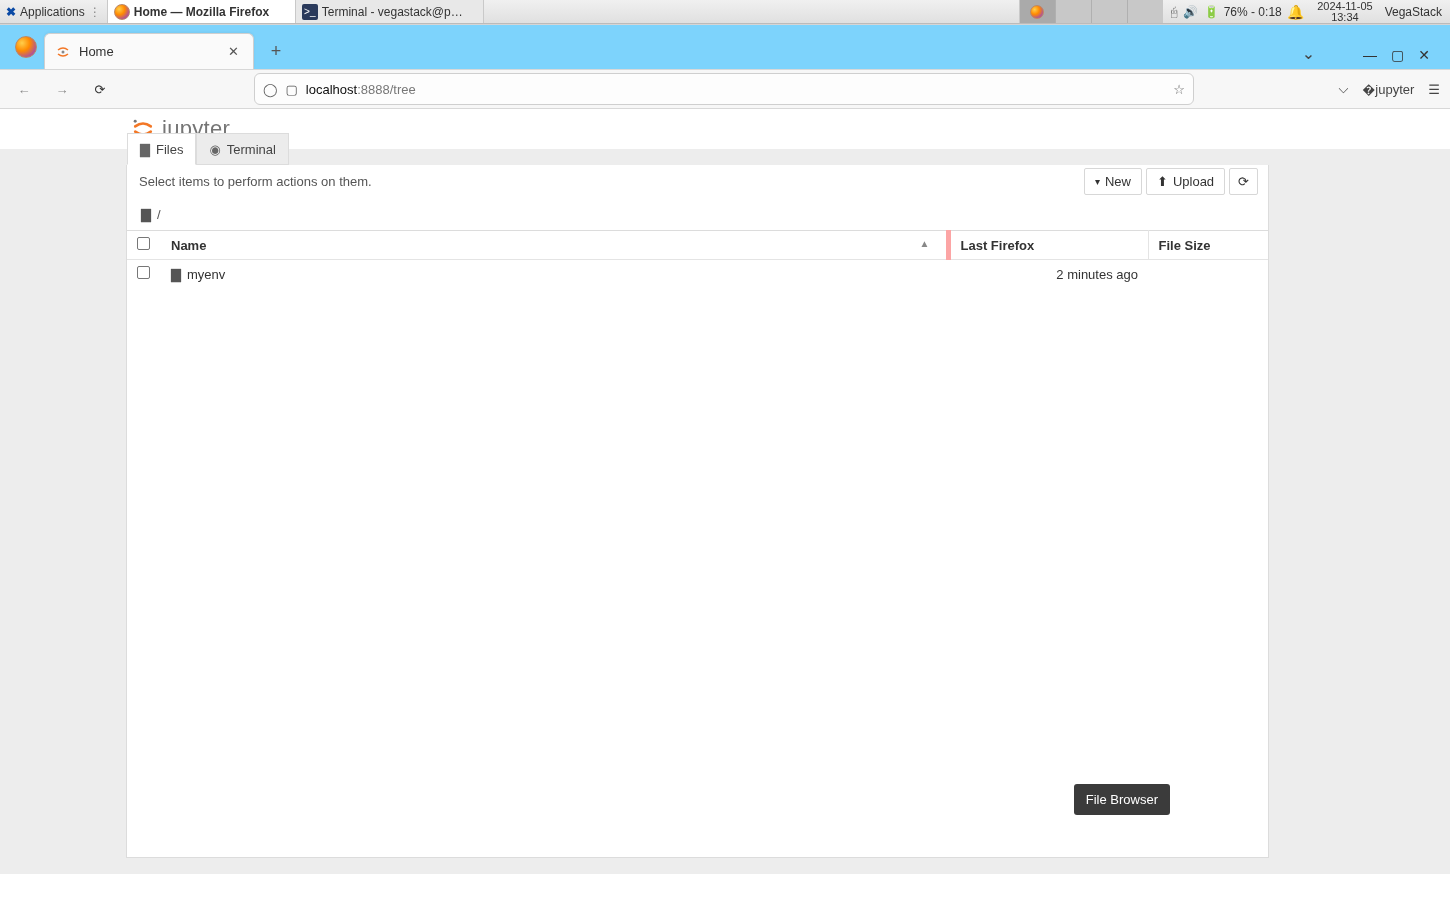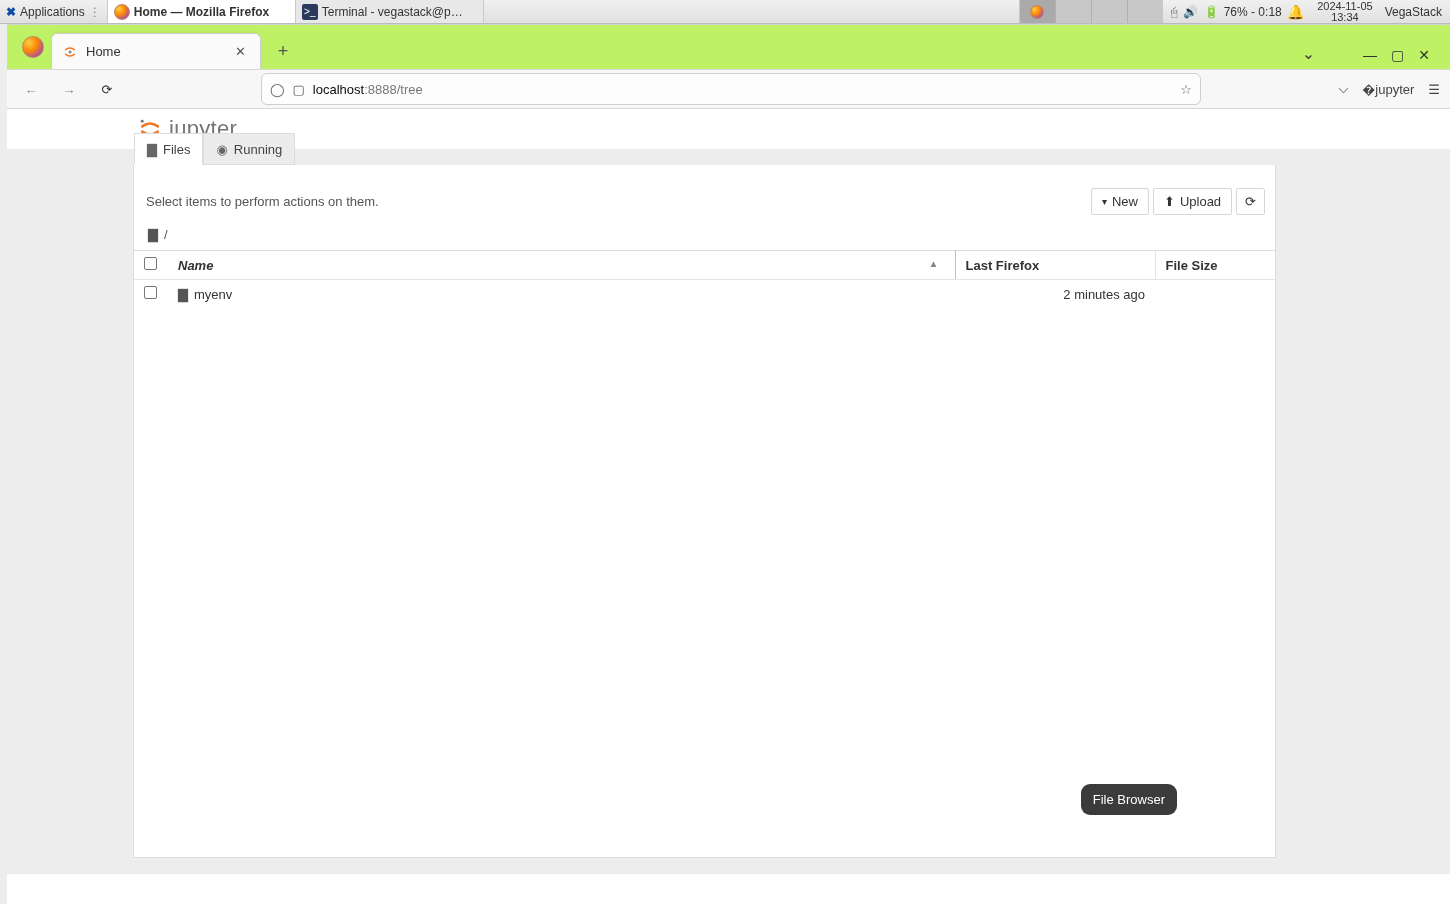--- a/index.html
+++ b/index.html
@@ -15,21 +15,21 @@
   .taskbar-clock { text-align:center; line-height:1; font-size:11px; padding:0 6px;}
   .x-icon { color:#0b4aa5; font-weight:bold; }
   .ff-icon { display:inline-block; width:16px; height:16px; border-radius:50%; background: radial-gradient(circle at 30% 30%, #ffcf4b 0%, #ff8a00 40%, #7a2cff 100%); border:1px solid #b86; }
   .term-icon { display:inline-block; width:16px; height:16px; background:#2a3a5b; color:#fff; font-size:10px; text-align:center; line-height:16px; border-radius:2px;}
   .gray-box { width:36px; background:#c8c8c8; border-left:1px solid #b0b0b0;}
   .active-box { background:#aaa;}
   .battery-area { display:flex; align-items:center; gap:4px; }
   .bell-icon { font-size:14px;}
   
   
-  .ff-window { height: calc(100% - 24px); background:#bef264; display:flex; flex-direction:column; border-top:1px solid #d5d5d5;margin-left:7px;}
+  .ff-window { height: calc(100% - 24px); background:#7dd3fc; display:flex; flex-direction:column; border-top:1px solid #d5d5d5;}
   .ff-tabstrip { height: 44px; display:flex; align-items:flex-end; padding:0 8px; position:relative;}
   .ff-side-icon { width:36px; height:36px; display:flex; align-items:center; justify-content:center; margin-bottom:4px;}
   .ff-tab { display:flex; align-items:center; gap:8px; background:#fafafa; border:1px solid #cfcfcf; border-bottom:none; border-radius:6px 6px 0 0; height:36px; padding:0 10px 0 10px; min-width:210px; margin-bottom:0; box-shadow:0 -1px 3px rgba(0,0,0,0.05);}
   .ff-tab .jup-icon { width:16px; height:16px; }
   .ff-tab-title { flex:1; }
   .ff-tab-close { color:#555; padding:2px 4px; cursor:pointer;}
   .ff-newtab { width:28px; height:28px; display:flex; align-items:center; justify-content:center; margin:0 4px 4px 8px; font-size:18px; color:#555; cursor:pointer;}
   .ff-winctrls { display:flex; gap:14px; align-items:center; padding:0 12px; margin-bottom:6px;}
   .ff-winctrls span { font-size:14px; color:#333; cursor:pointer;}
   .ff-chevlist { font-size:16px; color:#444; margin-right:36px; margin-bottom:6px;}
@@ -53,44 +53,44 @@
   .jup-menubar { height:30px; border-top:1px solid #e5e5e5; border-bottom:1px solid #dedede; display:flex; align-items:center; gap:18px; padding:0 0 0 134px; font-size:13px; color:#444; background:#fff; box-shadow:0 1px 1px rgba(0,0,0,0.03);}
   .jup-menubar span { cursor:pointer;}
   
   .jup-body-wrap { background:#ededed; height:calc(100% - 70px); padding:16px 0 0 0;}
   .jup-panel { width:1143px; margin-left:126px; background:#fff; border:1px solid #dcdcdc; border-top:none; height:calc(100% - 16px); position:relative;}
   .jup-tabs { display:flex; height:32px; position:relative; top:-32px; }
   .jup-tab { display:flex; align-items:center; gap:6px; padding:0 12px; border:1px solid #dcdcdc; background:#ececec; font-size:13px; color:#444; cursor:pointer; height:32px;}
   .jup-tab.active { background:#fff; border-bottom:1px solid #fff;}
   .jup-tab .ticon { color:#666; }
   
-  .jup-toolbar-row { display:flex; align-items:center; padding:23px 10px 8px 12px; margin-top:-32px;}
+  .jup-toolbar-row { display:flex; align-items:center; padding:3px 10px 8px 12px; margin-top:-32px;}
   .hint-text { color:#555; font-size:13px;}
   .jup-btns { margin-left:auto; display:flex; gap:4px;}
   .jbtn { border:1px solid #d7d7d7; background:#fff; padding:5px 10px; font-size:13px; color:#333; display:flex; align-items:center; gap:5px; cursor:pointer; border-radius:2px;}
   .jbtn .caret { font-size:10px;}
   
   .breadcrumb-row { padding:4px 14px 8px 14px; display:flex; align-items:center; gap:6px; color:#555;}
   .bc-folder { color:#555;}
   
   .file-table { width:100%; border-collapse:collapse;}
   .file-table th, .file-table td { font-size:13px; text-align:left; padding:6px 10px; border-top:1px solid #e4e4e4;}
   .file-table thead th { border-top:1px solid #dcdcdc; border-bottom:1px solid #e4e4e4; font-weight:bold; color:#333; background:#fff;}
   .col-check { width:34px; text-align:center;}
   .col-name { }
   .col-mod { width:200px; text-align:right; font-weight:bold;}
   .col-size { width:120px; text-align:right; font-weight:bold;}
   td.col-mod, td.col-size { text-align:right; font-weight:normal; color:#333;}
   .sort-arrow { float:right; color:#888; font-size:10px; margin-right:6px;}
   .checkbox { display:inline-block; width:13px; height:13px; border:1.5px solid #777; border-radius:2px; background:#fff;}
   .row-folder-icon { color:#555; margin-right:6px;}
-  th.col-name { border-right:1px solid #fca5a5;font-style:italic;}
+  th.col-name { border-right:5px solid #fca5a5;}
   th.col-mod { border-right:1px solid #e4e4e4;}
   
-  .tooltip { position:absolute; right:98px; bottom:42px; background:#3b3b3b; color:#fff; padding:8px 12px; border-radius:9px; font-size:13px;}
+  .tooltip { position:absolute; right:98px; bottom:42px; background:#3b3b3b; color:#fff; padding:8px 12px; border-radius:3px; font-size:13px;}
   
   svg { display:block; }
 </style>
 </head>
 <body>
 
 <div class="os-taskbar">
   <div class="taskbar-btn">
     <span class="x-icon">✖</span>
     <span>Applications</span>
@@ -187,21 +187,21 @@
     <div class="jup-body-wrap">
 
       <div class="jup-panel">
         <div class="jup-tabs">
           <div class="jup-tab active">
             <span class="ticon">▇</span>
             <span>Files</span>
           </div>
           <div class="jup-tab">
             <span class="ticon">◉</span>
-            <span>Running</span>
+            <span>Terminal</span>
           </div>
         </div>
 
         <div class="jup-toolbar-row">
           <span class="hint-text">Select items to perform actions on them.</span>
           <div class="jup-btns">
             <div class="jbtn">
                 <span class="caret">▾</span>
                 <span>New</span>
               </div>

